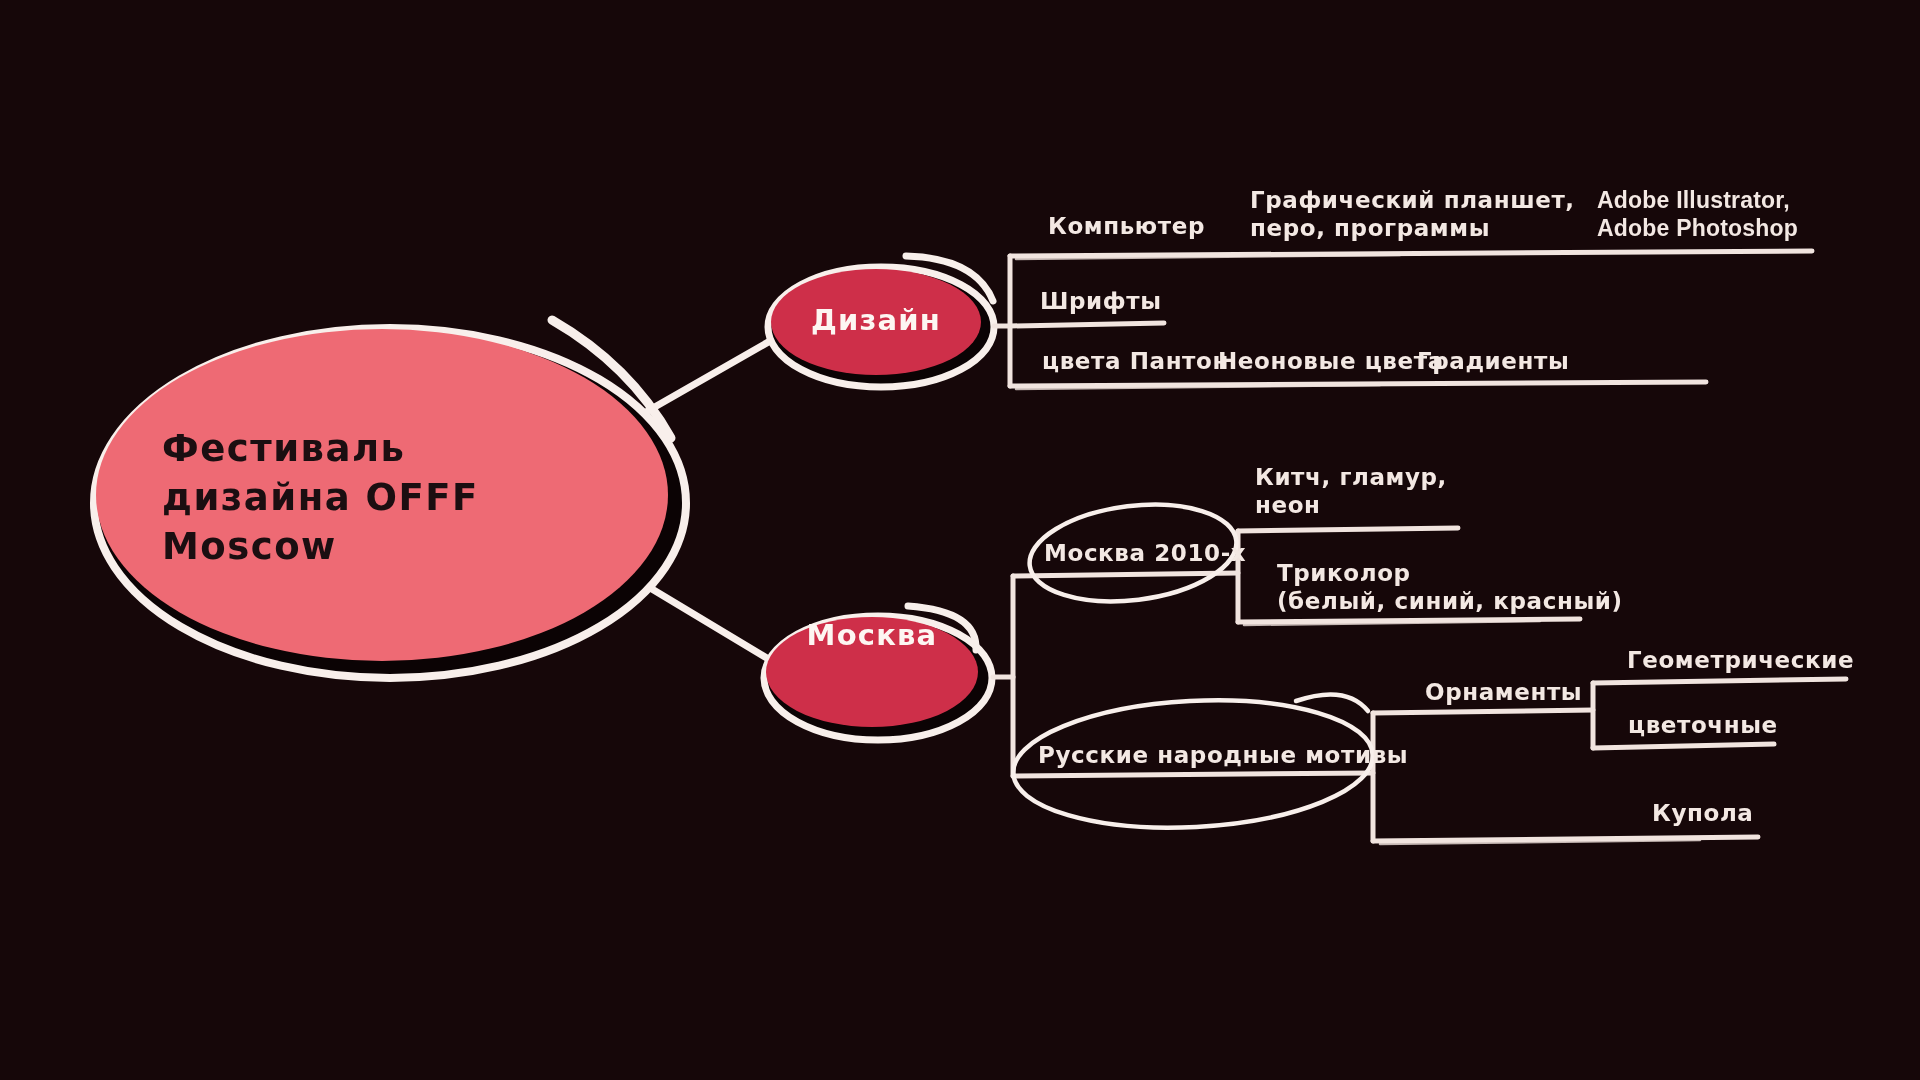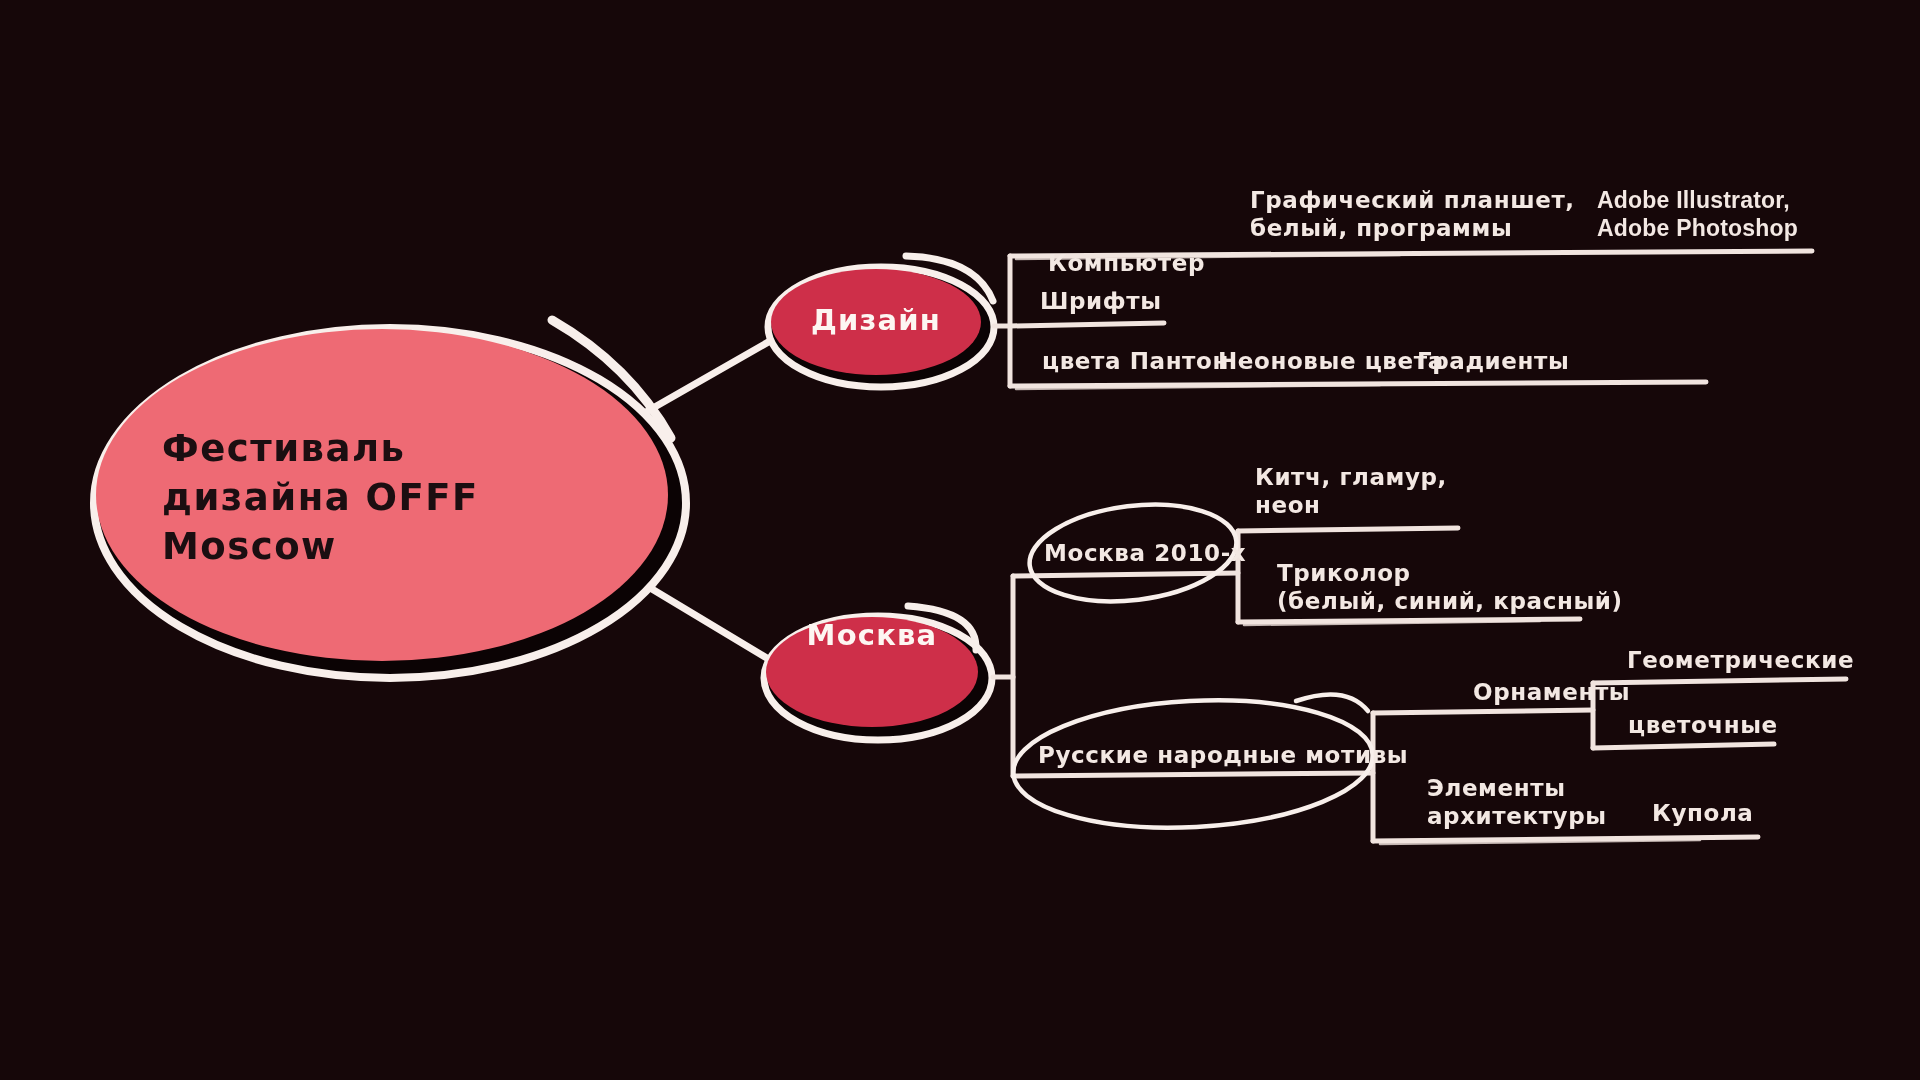--- a/index.html
+++ b/index.html
@@ -114,36 +114,34 @@
     </g>
   </svg>
 
   <div class="root-title">Фестиваль
 дизайна OFFF
 Moscow</div>
 
   <div class="node-label" style="left:771px;top:303px;">Дизайн</div>
   <div class="node-label" style="left:767px;top:618px;">Москва</div>
 
-  <div class="label" style="left:1048px;top:212px;margin-top:37px;">Компьютер</div>
+  <div class="label" style="left:1048px;top:212px;">Компьютер</div>
   <div class="label" style="left:1250px;top:186px;">Графический планшет,
-белый, программы</div>
+перо, программы</div>
   <div class="label latin" style="left:1597px;top:186px;">Adobe Illustrator,
 Adobe Photoshop</div>
   <div class="label" style="left:1040px;top:287px;">Шрифты</div>
   <div class="label" style="left:1042px;top:347px;">цвета Пантон</div>
   <div class="label" style="left:1218px;top:347px;">Неоновые цвета</div>
   <div class="label" style="left:1417px;top:347px;">Градиенты</div>
 
   <div class="label" style="left:1044px;top:539px;">Москва 2010-х</div>
   <div class="label" style="left:1255px;top:463px;">Китч, гламур,
 неон</div>
   <div class="label" style="left:1038px;top:741px;">Русские народные мотивы</div>
   <div class="label" style="left:1277px;top:559px;">Триколор
 (белый, синий, красный)</div>
-  <div class="label" style="left:1425px;top:678px;margin-left:48px;">Орнаменты</div>
+  <div class="label" style="left:1425px;top:678px;">Орнаменты</div>
   <div class="label" style="left:1627px;top:646px;">Геометрические</div>
   <div class="label" style="left:1628px;top:711px;">цветочные</div>
-  <div class="label" style="left:1427px;top:774px;">Элементы
-архитектуры</div>
   <div class="label" style="left:1652px;top:799px;">Купола</div>
 
 </div>
 
 </body></html>

